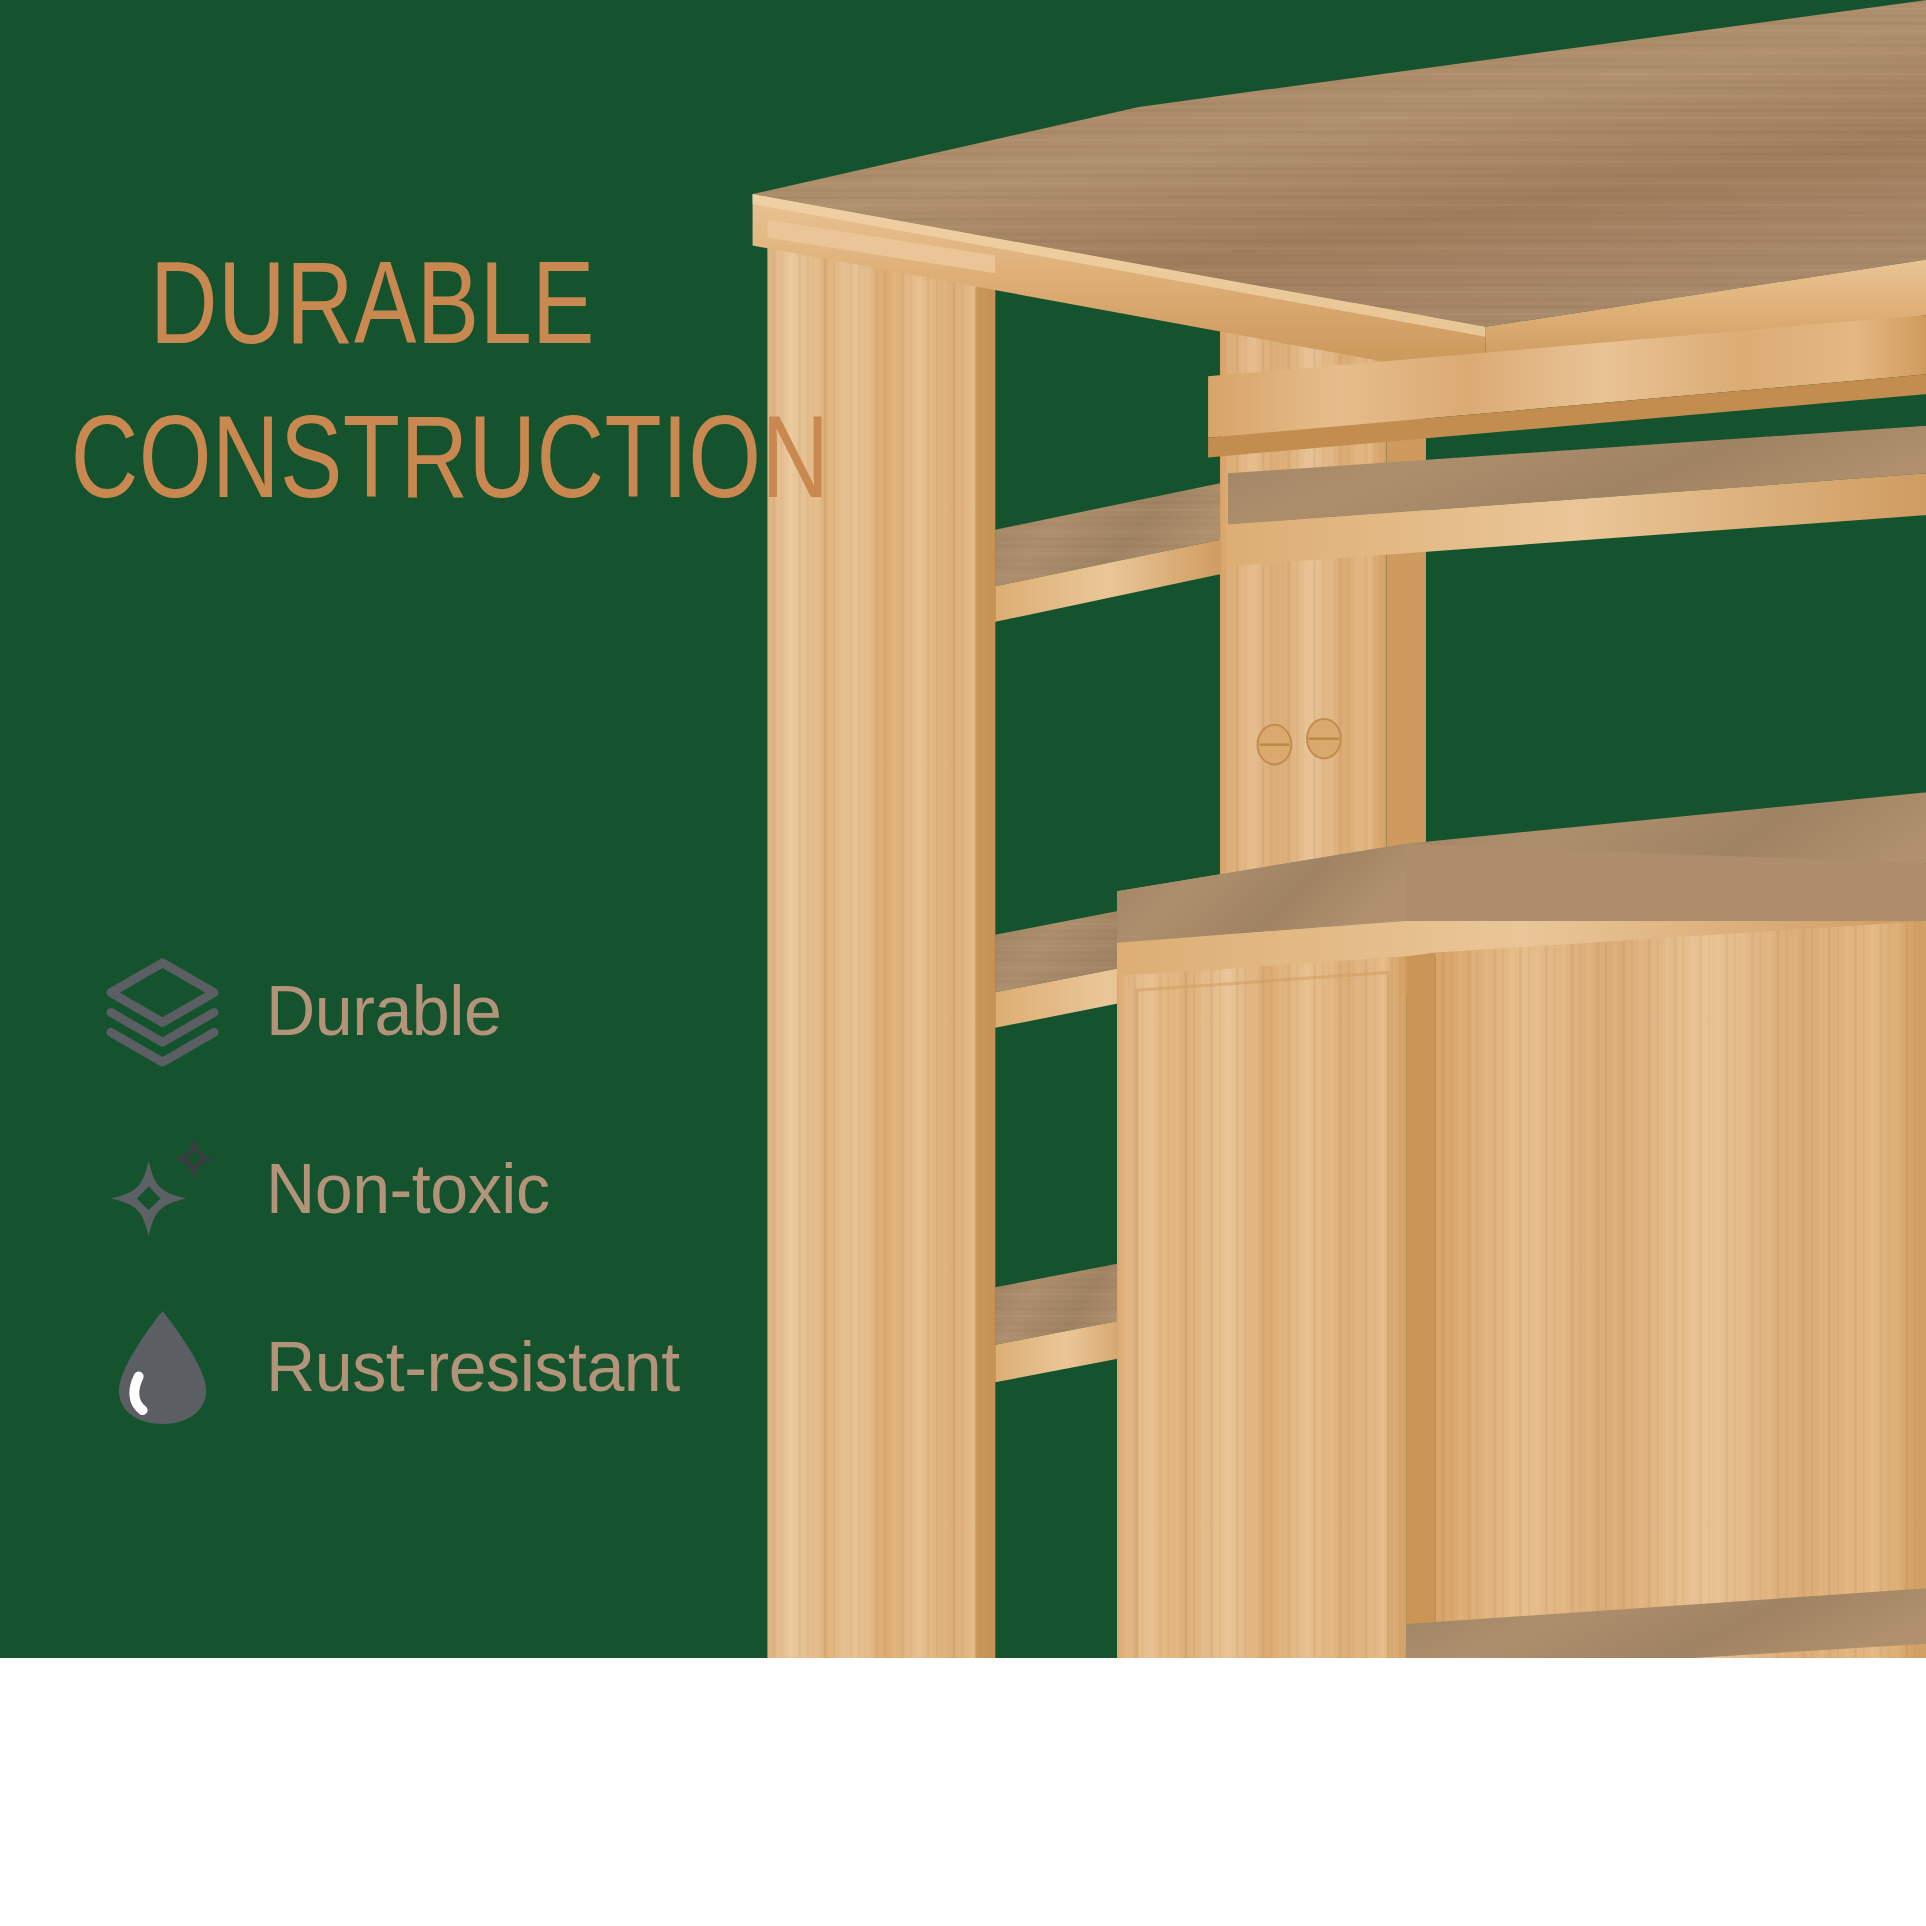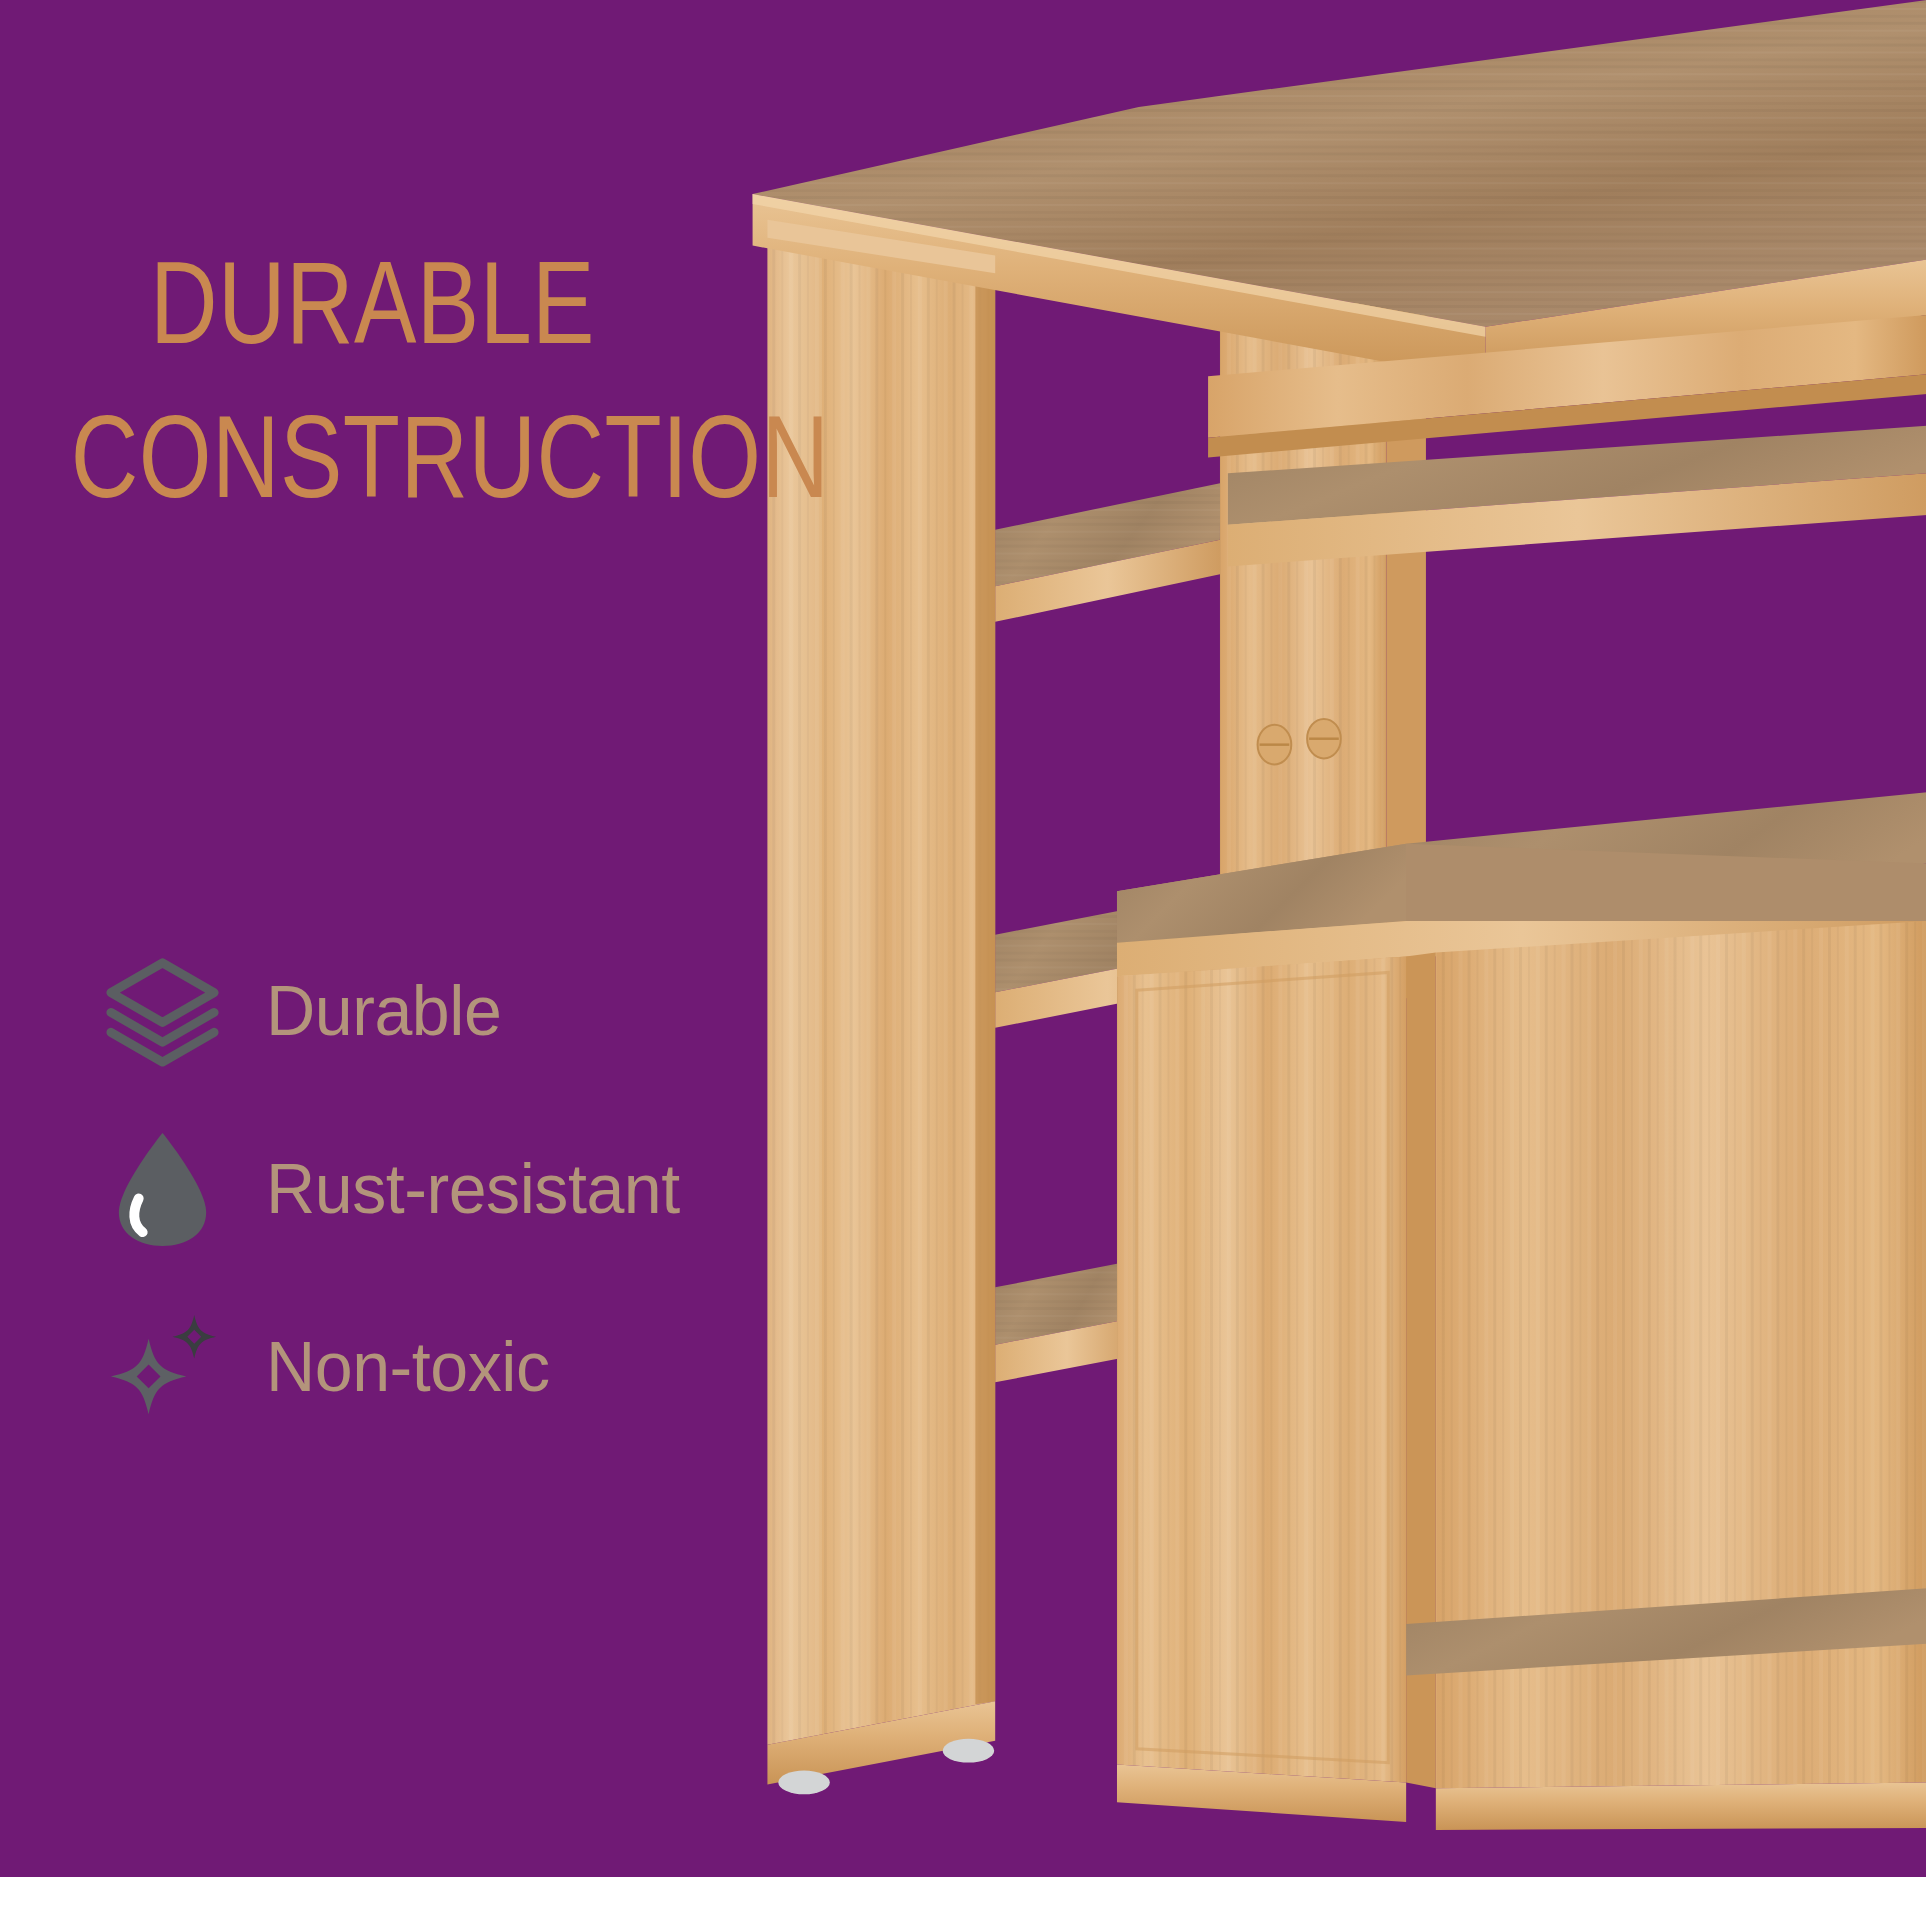--- a/index.html
+++ b/index.html
@@ -9,22 +9,22 @@
   }
   body {
     width: 1927px;
     height: 1927px;
     overflow: hidden;
     font-family: "Liberation Sans", sans-serif;
   }
   #stage {
     position: relative;
     width: 1927px;
-    height: 1877px;
-    background: #701a75;
+    height: 1658px;
+    background: #14532d;
     overflow: hidden;
   }
 
   
   .headline {
     position: absolute;
     left: 150px;
     top: 226px;
     width: 891px;
     color: #c98850;
@@ -282,37 +282,37 @@
             <polyline points="12,86 64,116 116,86"></polyline>
           </g>
         </svg>
       </div>
       <div class="feature-label">Durable</div>
     </div>
 
     <div class="feature-row">
       <div class="feature-icon">
         <svg width="127" height="127" viewBox="0 0 128 128">
+
+          <path d="M50 36 C56 62 62 68 88 74 C62 80 56 86 50 112 C44 86 38 80 12 74 C38 68 44 62 50 36 Z
+                   M50 62 L62 74 L50 86 L38 74 Z" fill="#5d6064" fill-rule="evenodd"></path>
+
+          <path d="M96 12 C99.5 27 103 30.5 118 34 C103 37.5 99.5 41 96 56 C92.5 41 89 37.5 74 34 C89 30.5 92.5 27 96 12 Z
+                   M96 27 L103 34 L96 41 L89 34 Z" fill="#3a3d40" fill-rule="evenodd"></path>
+        </svg>
+      </div>
+      <div class="feature-label">Non-toxic</div>
+    </div>
+
+    <div class="feature-row">
+      <div class="feature-icon">
+        <svg width="127" height="127" viewBox="0 0 128 128">
           <path d="M64 8 C64 8 108 62 108 88 C108 110 88 122 64 122 C40 122 20 110 20 88 C20 62 64 8 64 8 Z" fill="#5b5e62"></path>
           <path d="M40 74 C34 86 33 100 44 108" fill="none" stroke="#ffffff" stroke-width="10" stroke-linecap="round"></path>
         </svg>
       </div>
       <div class="feature-label">Rust-resistant</div>
     </div>
 
-    <div class="feature-row">
-      <div class="feature-icon">
-        <svg width="127" height="127" viewBox="0 0 128 128">
-
-          <path d="M50 36 C56 62 62 68 88 74 C62 80 56 86 50 112 C44 86 38 80 12 74 C38 68 44 62 50 36 Z
-                   M50 62 L62 74 L50 86 L38 74 Z" fill="#5d6064" fill-rule="evenodd"></path>
-
-          <path d="M96 12 C99.5 27 103 30.5 118 34 C103 37.5 99.5 41 96 56 C92.5 41 89 37.5 74 34 C89 30.5 92.5 27 96 12 Z
-                   M96 27 L103 34 L96 41 L89 34 Z" fill="#3a3d40" fill-rule="evenodd"></path>
-        </svg>
-      </div>
-      <div class="feature-label">Non-toxic</div>
-    </div>
-
   </div>
 
 </div>
 
 
 </body></html>

